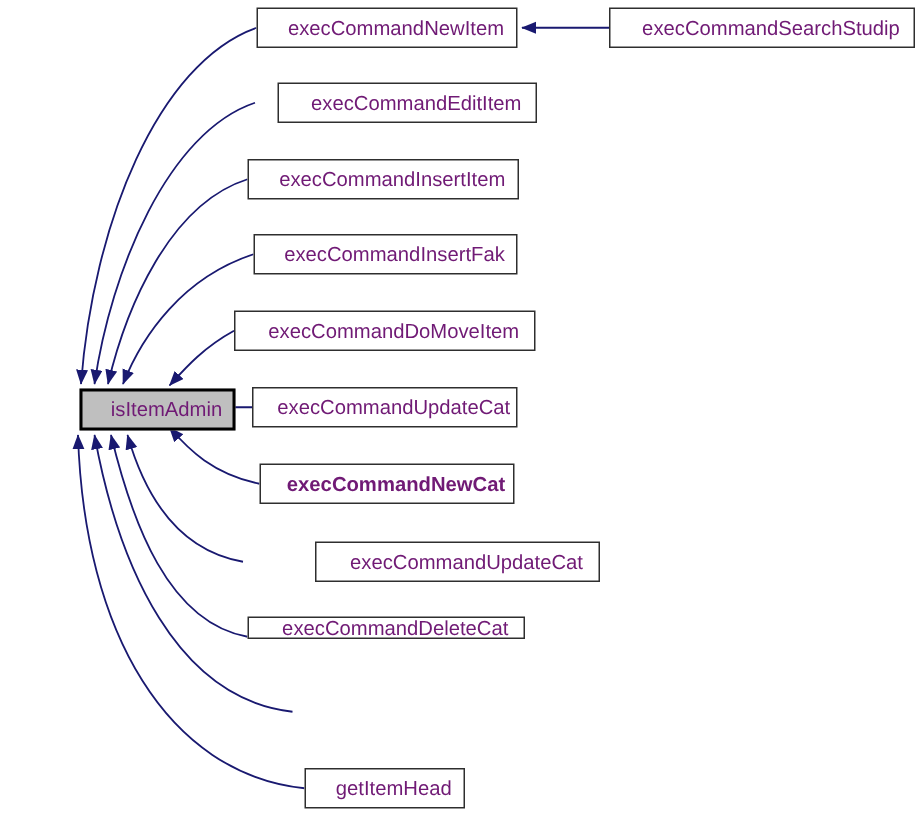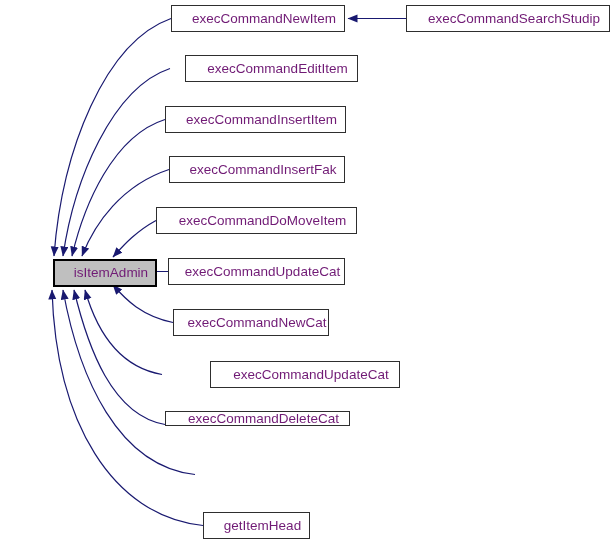--- a/index.html
+++ b/index.html
@@ -65,21 +65,21 @@
   <div class="node" style="left:170px;top:55px;width:173px;height:27px;margin-left:15px;">execCommandEditItem</div>
 
   <div class="node" style="left:165px;top:106px;width:181px;height:27px;">execCommandInsertItem</div>
 
   <div class="node" style="left:169px;top:156px;width:176px;height:27px;">execCommandInsertFak</div>
 
   <div class="node" style="left:156px;top:207px;width:201px;height:27px;">execCommandDoMoveItem</div>
 
   <div class="node" style="left:168px;top:258px;width:177px;height:27px;">execCommandUpdateCat</div>
 
-  <div class="node" style="left:173px;top:309px;width:156px;height:27px;">execCommandNewCat</div>
+  <div class="node" style="left:173px;top:309px;width:170px;height:27px;font-weight:bold;">execCommandNewCat</div>
 
   <div class="node" style="left:162px;top:361px;width:190px;height:27px;margin-left:48px;">execCommandUpdateCat</div>
 
   <div class="node" style="left:165px;top:411px;width:185px;height:15px;">execCommandDeleteCat</div>
 
 
   <div class="node" style="left:203px;top:512px;width:107px;height:27px;">getItemHead</div>
 
 </div>
 

